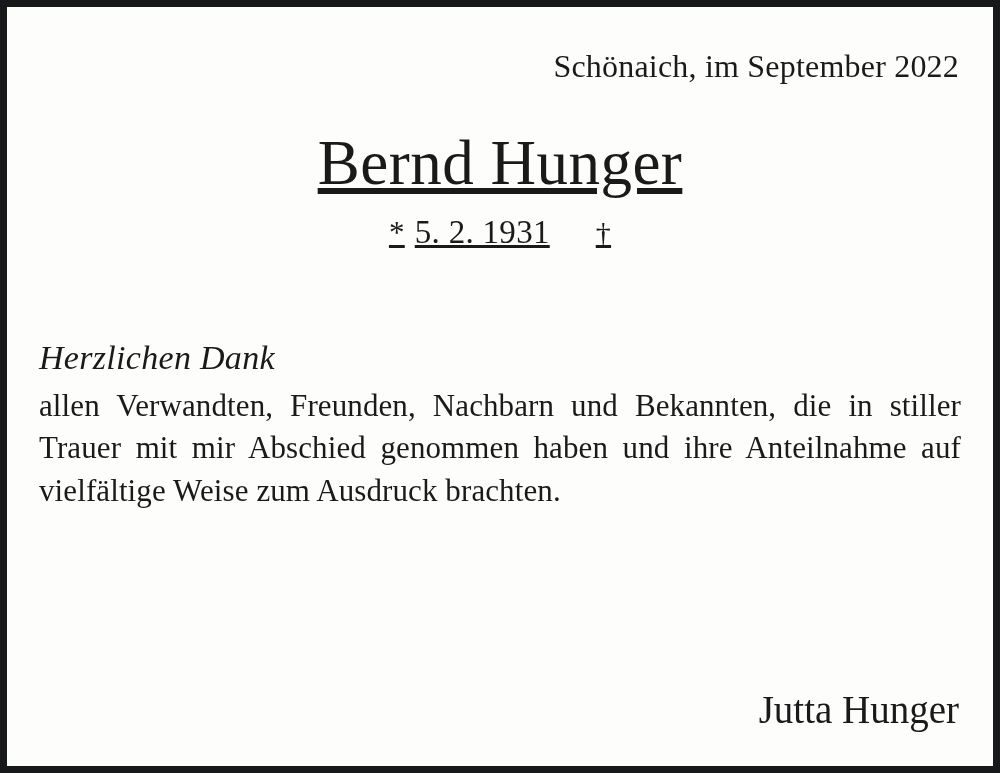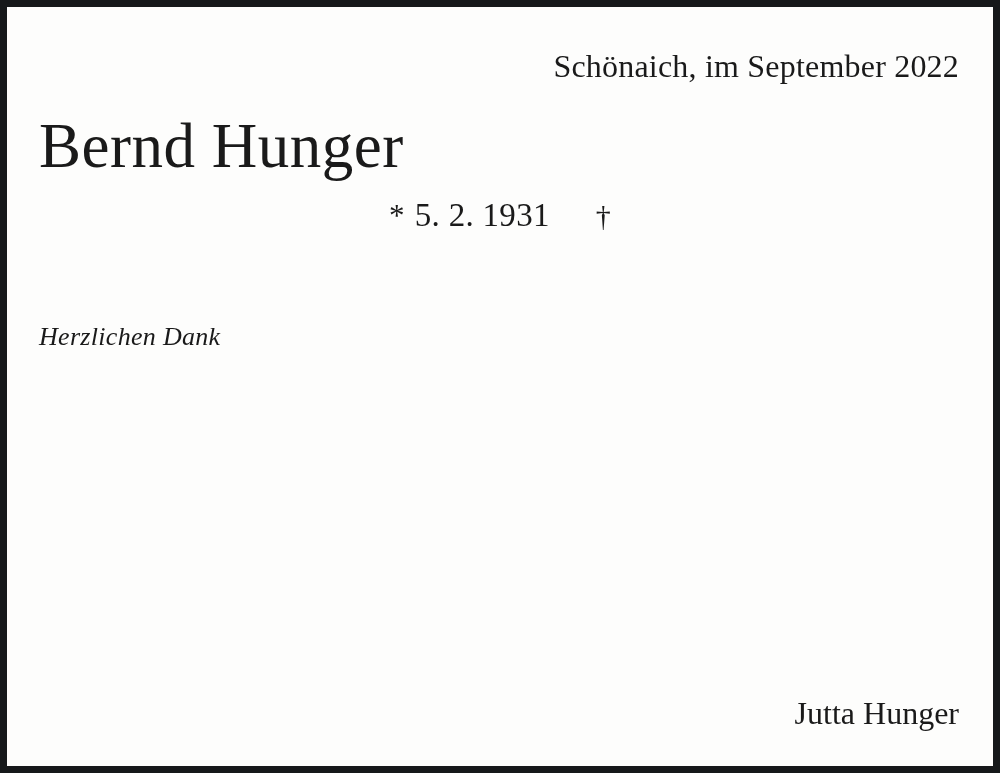--- a/index.html
+++ b/index.html
@@ -27,21 +27,23 @@
   }
   .place-date {
     text-align: right;
     font-size: 32px;
     letter-spacing: 0.2px;
     line-height: 1.1;
     margin-top: 6px;
     margin-right: 2px;
   }
   .name-block {
-    margin-top: 29px;
+    text-align: center;
+    margin-top: 46px;
+    text-decoration: underline;
   }
   .deceased-name {
     font-size: 63px;
     line-height: 1.05;
     letter-spacing: 0.5px;
     font-weight: 400;
   }
   .dates-row {
     margin-top: 18px;
     font-size: 33px;
@@ -61,36 +63,36 @@
     font-size: 31px;
   }
   .dagger {
     font-size: 30px;
   }
   .thanks-block {
     margin-top: 88px;
   }
   .thanks-title {
     font-style: italic;
-    font-size: 26px;
+    font-size: 34px;
     letter-spacing: 0.3px;
     margin-bottom: 8px;
   }
   .thanks-body {
     font-size: 31px;
     line-height: 1.36;
     text-align: justify;
     text-align-last: left;
     letter-spacing: 0.1px;
     max-width: 938px;
   }
   .signature {
     margin-top: auto;
     text-align: right;
-    font-size: 32px;
+    font-size: 39px;
     margin-bottom: 6px;
     margin-right: 2px;
   }
 </style>
 </head>
 <body>
 
 <div class="notice-frame">
 
   <div class="place-date">Schönaich, im September 2022</div>
@@ -103,17 +105,18 @@
         <span>5. 2. 1931</span>
       </span>
       <span class="date-item">
         <span class="dagger">†</span>
       </span>
     </div>
   </div>
 
   <div class="thanks-block">
     <div class="thanks-title">Herzlichen Dank</div>
+    <div class="thanks-body">allen Verwandten, Freunden, Nachbarn und Bekannten, die in stiller Trauer mit mir Abschied genommen haben und ihre Anteilnahme auf vielfältige Weise zum Ausdruck brachten.</div>
   </div>
 
   <div class="signature">Jutta Hunger</div>
 
 </div>
 
 </body></html>

